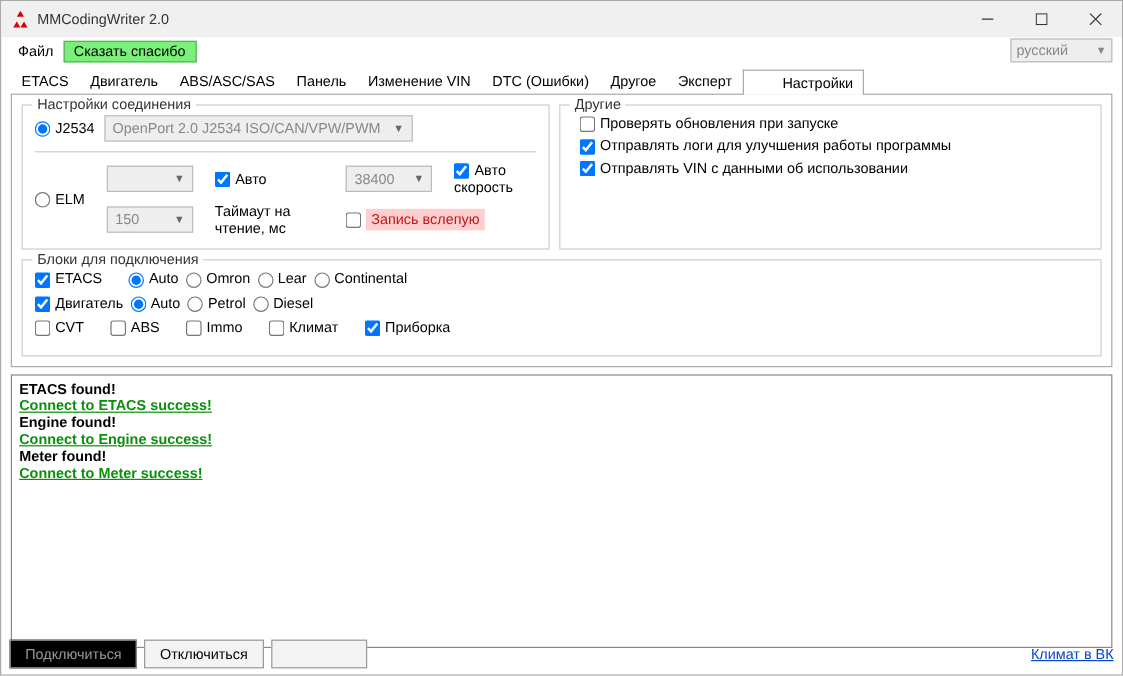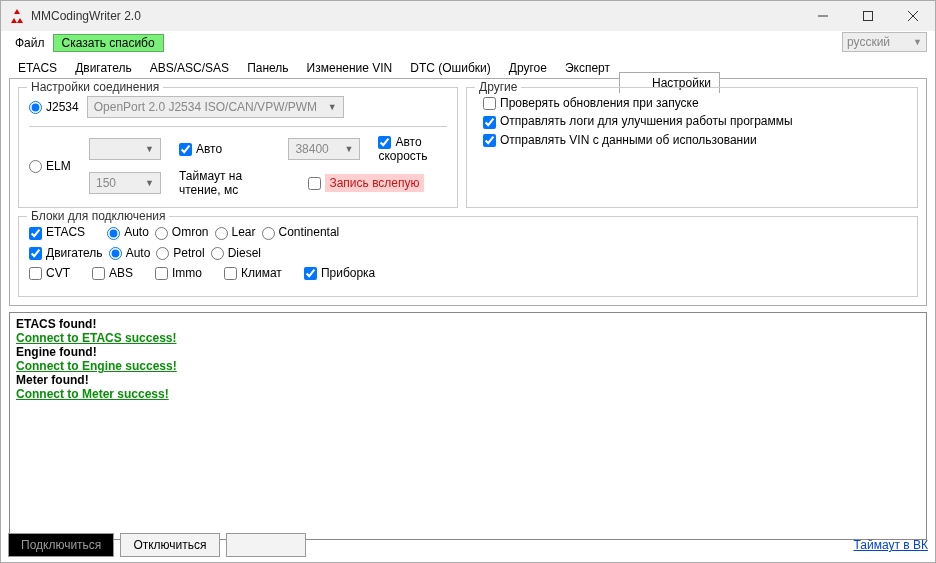--- a/index.html
+++ b/index.html
@@ -12,21 +12,21 @@
 .titlebar-btn { width: 45px; height: 30px; display: flex; align-items: center; justify-content: center; color: #333; }
 
 .menubar { height: 24px; display: flex; align-items: center; padding: 0 6px; position: relative; }
 .menu-item { padding: 2px 8px; cursor: default; }
 .menu-item.green { background: #7af07a; border: 1px solid #5ab05a; padding: 1px 8px; }
 .lang-select { position: absolute; right: 8px; top: 1px; width: 85px; height: 20px; border: 1px solid #bbb; background: #eee; color: #888; padding: 0 4px; display: flex; align-items: center; justify-content: space-between; }
 .lang-select .chev { color: #888; font-size: 9px; }
 
 .tabs { display: flex; padding-left: 8px; margin-top: 2px; }
 .tab { padding: 3px 8px; border: 1px solid transparent; border-bottom: none; cursor: default; }
-.tab.active { border-color: #aaa; background: #fff; position: relative; top: 15px; padding-left: 32px; }
+.tab.active { border-color: #aaa; background: #fff; position: relative; top: 1px; padding-left: 32px; }
 .tabpanel { border: 1px solid #aaa; margin: 0 8px; padding: 8px; }
 
 .top-row { display: flex; gap: 8px; }
 .fieldset { border: 1px solid #ccc; padding: 8px 10px 10px; position: relative; }
 .fieldset-legend { position: absolute; top: -8px; left: 8px; background: #fff; padding: 0 4px; color: #333; }
 .conn-box { flex: 1; }
 .other-box { width: 452px; padding-left: 16px; }
 
 .radio-row { display: flex; align-items: center; gap: 8px; margin-bottom: 8px; }
 .divider { border-top: 1px solid #ccc; margin: 8px 0; }
@@ -129,21 +129,21 @@
         <div class="sel med">
             <span>38400</span>
             <span class="chev">▼</span>
           </div>
         <label><input type="checkbox" checked="" style=""><span>Авто скорость</span></label>
         <div class="sel med">
             <span>150</span>
             <span class="chev">▼</span>
           </div>
         <span style="grid-column:3/5;">Таймаут на чтение, мс</span>
-        <div style="grid-column:5/7;display:flex;align-items:center;margin-left:20px;">
+        <div style="grid-column:5/7;display:flex;align-items:center;">
           <input type="checkbox" class="blind-check" style="">
           <span class="blind">Запись вслепую</span>
         </div>
       </div>
     </div>
 
     <div class="fieldset other-box">
       <span class="fieldset-legend">Другие</span>
       <div class="chk-line">
           <label><input type="checkbox" style=""><span>Проверять обновления при запуске</span></label>
@@ -186,14 +186,14 @@
     </div>
   </div>
 </div>
 
 <div class="console" id="console"><div>ETACS found!</div><div class="ok">Connect to ETACS success!</div><div>Engine found!</div><div class="ok">Connect to Engine success!</div><div>Meter found!</div><div class="ok">Connect to Meter success!</div></div>
 
 <div class="bottombar">
   <div class="btn disabled">Подключиться</div>
   <div class="btn">Отключиться</div>
   <div class="btn empty"></div>
-  <a class="link">Таймаут в ВК</a>
+  <a class="link">Климат в ВК</a>
 </div>
 
 </body></html>

